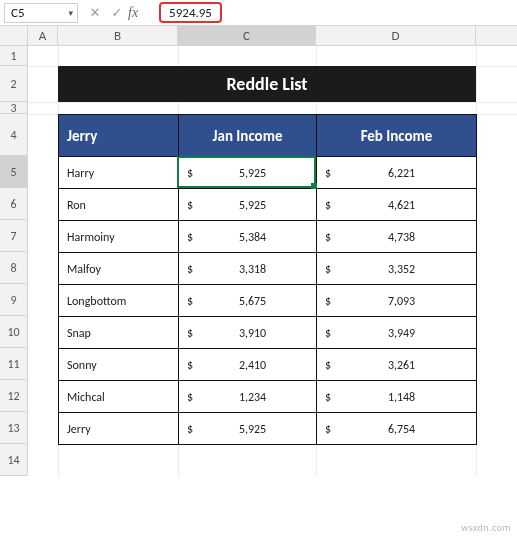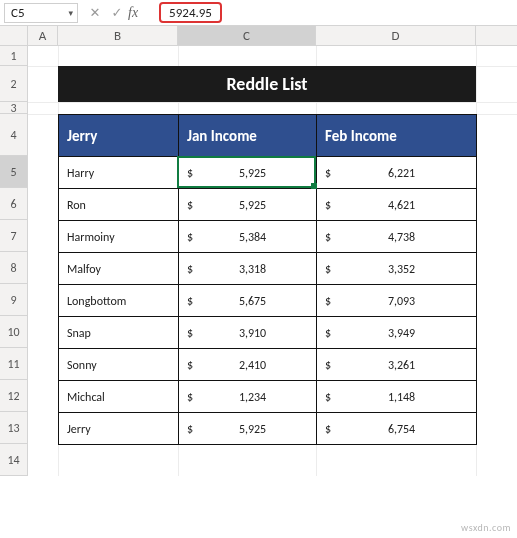--- a/index.html
+++ b/index.html
@@ -146,21 +146,21 @@
     border: 1px solid #111;
     height: 32px;
     padding: 0 8px;
     font-size: 12px;
   }
   .tbl th {
     height: 42px;
     background: #2f4f8f;
     color: #fff;
     font-weight: bold;
-    text-align: left;
+    text-align: center;
     font-size: 15px;
   }
   .tbl .nameCol { width: 120px; text-align: left; }
   .tbl .janCol  { width: 138px; }
   .tbl .febCol  { width: 160px; }
   .money {
     display: flex;
     justify-content: space-between;
     align-items: center;
     height: 100%;

